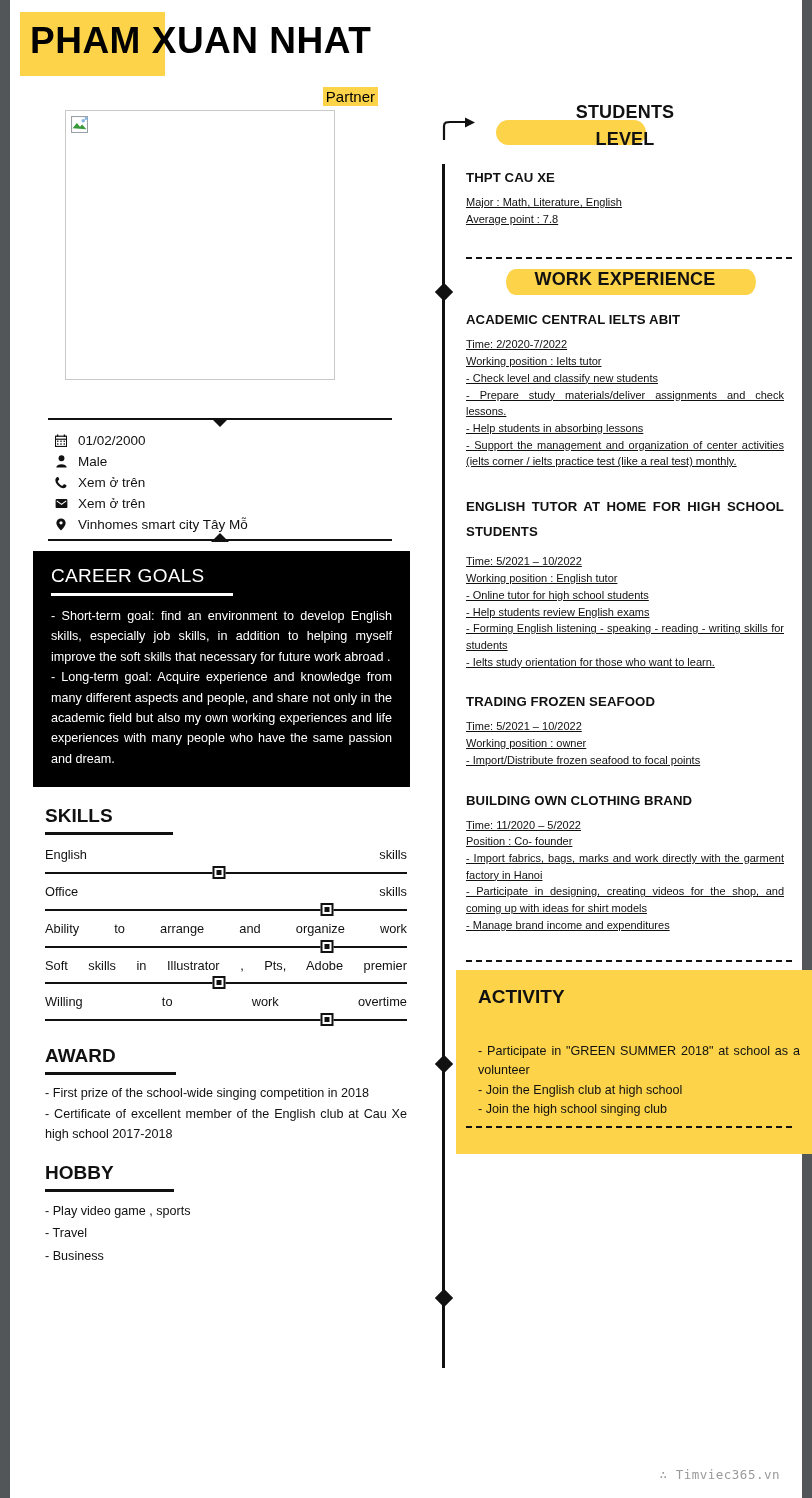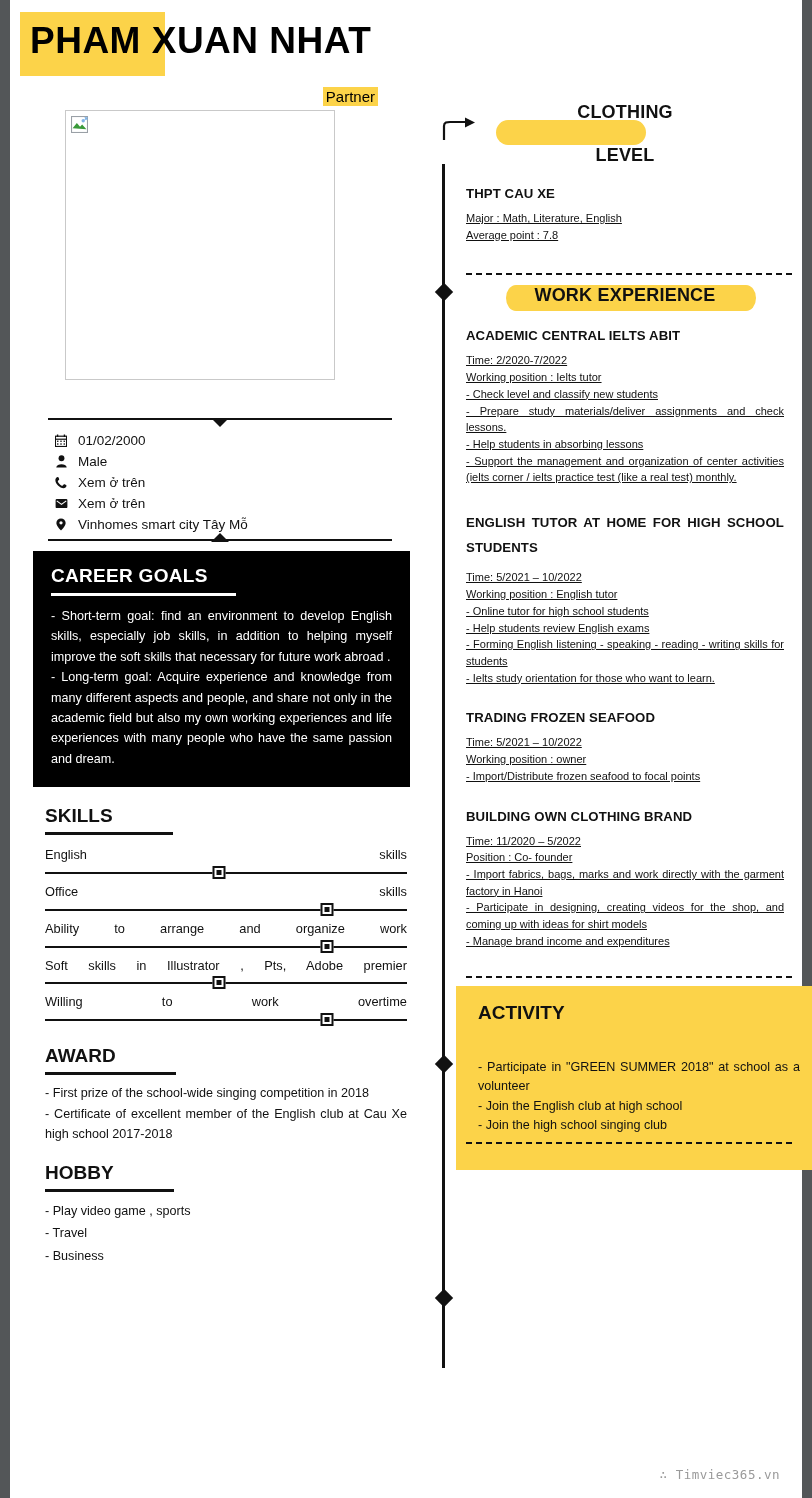--- a/index.html
+++ b/index.html
@@ -100,21 +100,21 @@
   .rule-bottom-wrap { position: relative; margin: 4px 38px 0 38px; }
 
   
   .career {
     margin: 10px 12px 0 23px;
     background: #000; color: #fff;
     padding: 14px 18px 18px 18px;
     width: 377px;
   }
   .career h2 {
-    font-size: 19px; font-weight: bold; letter-spacing: .3px;
+    font-size: 19px; font-weight: normal; letter-spacing: .3px;
     display: inline-block;
     border-bottom: 3px solid #fff;
     padding-bottom: 6px; padding-right: 28px;
     margin-bottom: 10px;
   }
   .career p {
     font-size: 12.6px; line-height: 1.62; text-align: justify;
   }
 
   
@@ -408,23 +408,23 @@
 
         <svg class="arrow-head" viewBox="0 0 38 26">
           <path d="M2 24 L2 10 C2 6 5 6 8 6 L24 6" fill="none" stroke="#111" stroke-width="2.2"></path>
           <path d="M23 1.5 L33 6.5 L23 11.5 Z" fill="#111"></path>
         </svg>
 
         <div class="rsec" style="margin-top:8px">
           <div class="brush-wrap">
             <div class="brush-bg" style="left:30px; top:20px; width:150px; height:25px; border-radius:12px/50%;"></div>
             <div style="text-align:center">
-              <span class="brush-title">CLOTHING</span>
-            </div>
-            <div style="text-align:center;margin-top:18px">
+              <span class="brush-title">STUDENTS</span>
+            </div>
+            <div style="text-align:center;margin-top:2px">
               <span class="brush-title">LEVEL</span>
             </div>
           </div>
           <h3 style="margin-top:18px">THPT CAU XE</h3>
           <p style="white-space:pre-line">Major : Math, Literature, English
 Average point : 7.8</p>
         </div>
 
         <div class="dashes" style="margin-top:30px"></div>
 

